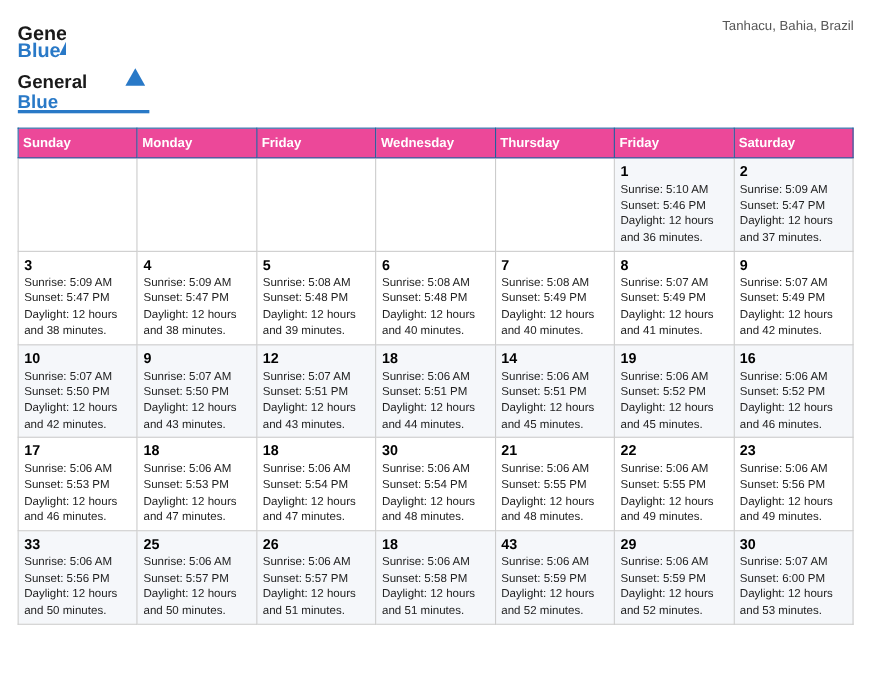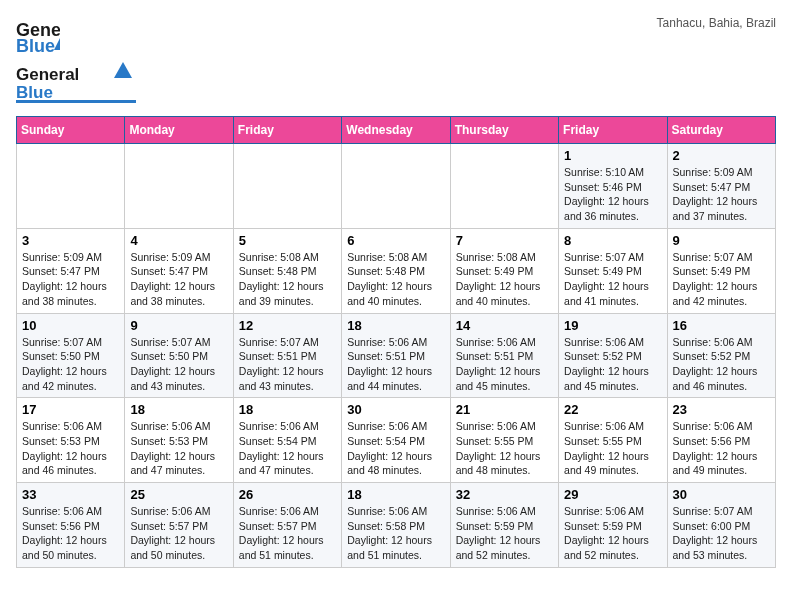--- a/index.html
+++ b/index.html
@@ -288,21 +288,21 @@
 Sunset: 5:57 PM
 Daylight: 12 hours and 51 minutes.</div>
         </td>
         <td>
           <span class="day-number">18</span>
           <div class="day-info" style="white-space: pre-line;">Sunrise: 5:06 AM
 Sunset: 5:58 PM
 Daylight: 12 hours and 51 minutes.</div>
         </td>
         <td>
-          <span class="day-number">32</span>
+          <span class="day-number">43</span>
           <div class="day-info" style="white-space: pre-line;">Sunrise: 5:06 AM
 Sunset: 5:59 PM
 Daylight: 12 hours and 52 minutes.</div>
         </td>
         <td>
           <span class="day-number">29</span>
           <div class="day-info" style="white-space: pre-line;">Sunrise: 5:06 AM
 Sunset: 5:59 PM
 Daylight: 12 hours and 52 minutes.</div>
         </td>

